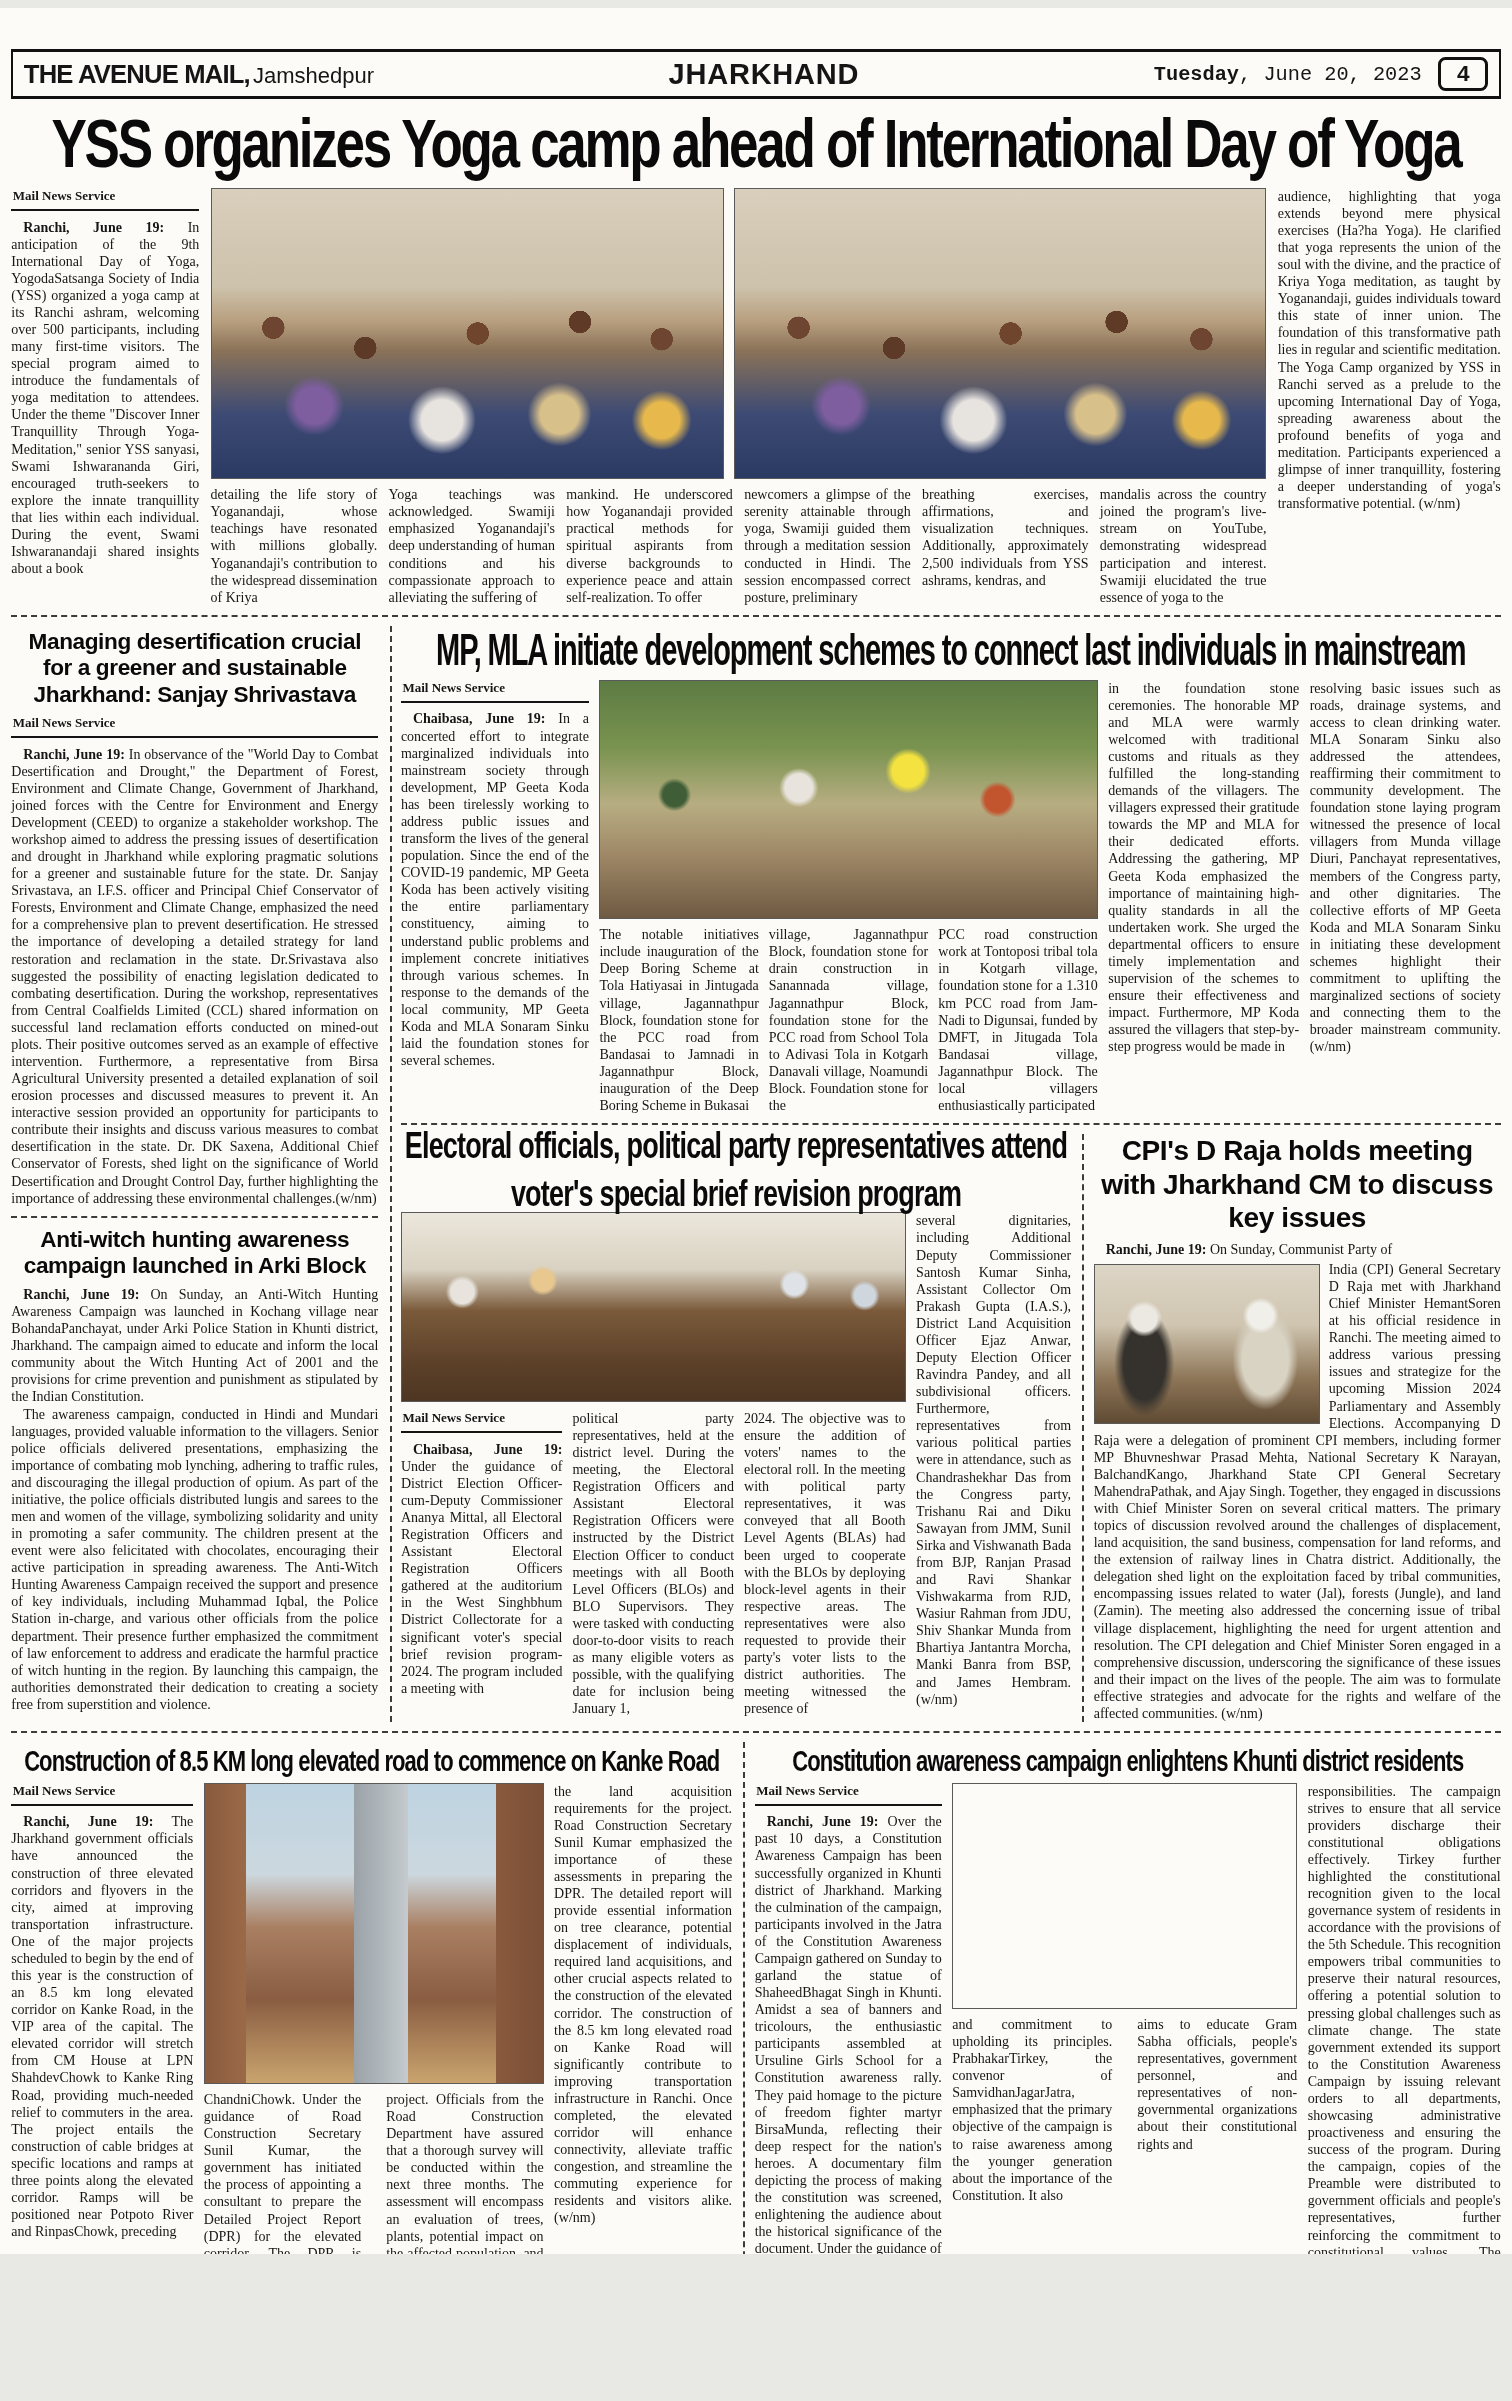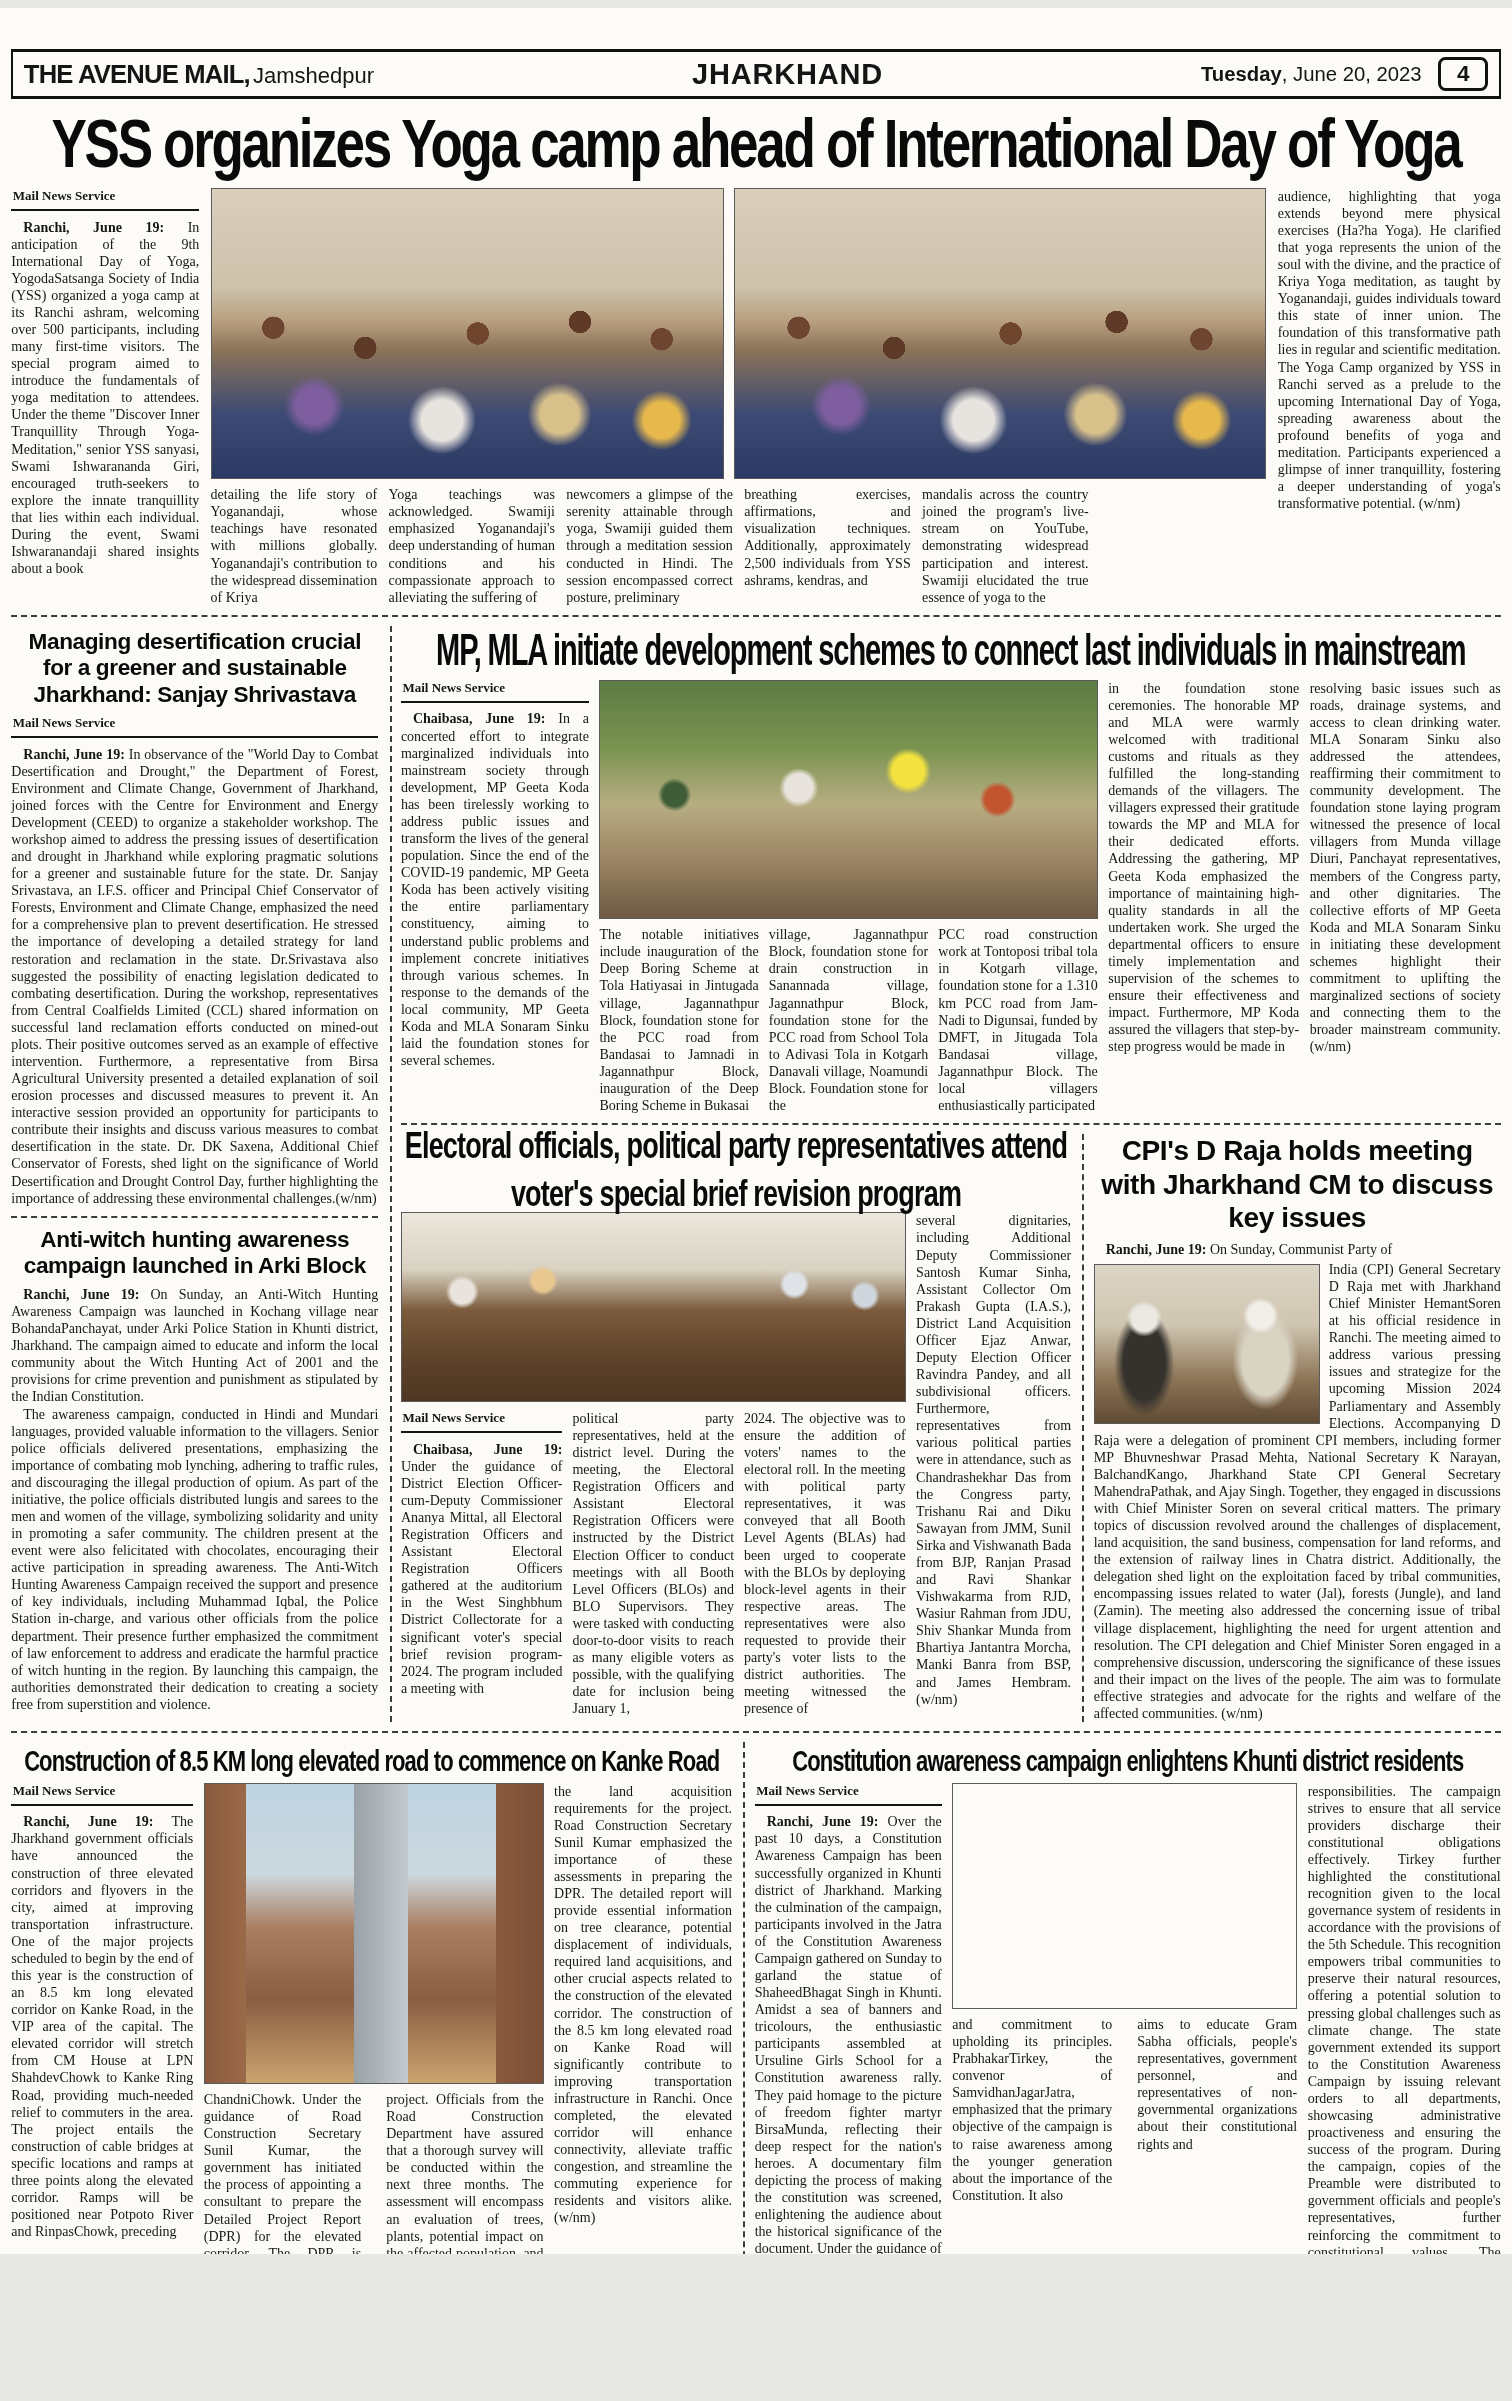--- a/index.html
+++ b/index.html
@@ -13,21 +13,21 @@
   .masthead{
     display:flex;align-items:center;justify-content:space-between;
     border:2.3px solid #111;border-top-width:3.8px;border-bottom-width:3px;
     padding:4.5px 10.5px;height:35px;box-sizing:content-box;
     font-family:"Liberation Sans", sans-serif;
   }
   .mast-paper{font-weight:bold;font-size:25.6px;letter-spacing:-0.8px;}
   .mast-city{font-size:22px;margin-left:3px;}
   .mast-center{font-weight:bold;font-size:29px;letter-spacing:0.8px;}
   .mast-right{display:flex;align-items:center;gap:16.6px;}
-  .mast-date{font-size:20.3px;}
+  .mast-date{font-size:20.3px;font-family:Liberation Mono, monospace;}
   .mast-date b{font-weight:bold;}
   .page-num{
     display:inline-block;border:3px solid #111;border-radius:7.5px;
     font-weight:bold;font-size:22.6px;min-width:32px;text-align:center;
     padding:0.8px 6px;
   }
   
   .hl{font-family:"Liberation Sans", sans-serif;font-weight:bold;color:#0a0a0a;text-align:center;margin:6px 0 7.5px;}
   .hl-giant{font-size:53px;letter-spacing:-2.3px;line-height:1.42;transform:scaleY(1.30);transform-origin:center;white-space:nowrap;}
   .hl-mp{font-size:29px;letter-spacing:-1.1px;line-height:1.60;transform:scaleY(1.50);white-space:nowrap;margin:1.5px 0 6px;}
@@ -149,20 +149,21 @@
         <p class="bt ind"><b class="dl">Ranchi, June 19:</b> <span>In anticipation of the 9th International Day of Yoga, YogodaSatsanga Society of India (YSS) organized a yoga camp at its Ranchi ashram, welcoming over 500 participants, including many first-time visitors. The special program aimed to introduce the fundamentals of yoga meditation to attendees. Under the theme "Discover Inner Tranquillity Through Yoga-Meditation," senior YSS sanyasi, Swami Ishwarananda Giri, encouraged truth-seekers to explore the innate tranquillity that lies within each individual. During the event, Swami Ishwaranandaji shared insights about a book</span></p>
       </div>
       <div>
         <div class="photo-row">
           <div class="photo ph-yoga1"></div>
           <div class="photo ph-yoga2"></div>
         </div>
         <div class="six">
           <p class="bt">detailing the life story of Yoganandaji, whose teachings have resonated with millions globally. Yoganandaji's contribution to the widespread dissemination of Kriya</p>
           <p class="bt">Yoga teachings was acknowledged. Swamiji emphasized Yoganandaji's deep understanding of human conditions and his compassionate approach to alleviating the suffering of</p>
+          <p class="bt">mankind. He underscored how Yoganandaji provided practical methods for spiritual aspirants from diverse backgrounds to experience peace and attain self-realization. To offer</p>
           <p class="bt">newcomers a glimpse of the serenity attainable through yoga, Swamiji guided them through a meditation session conducted in Hindi. The session encompassed correct posture, preliminary</p>
           <p class="bt">breathing exercises, affirmations, and visualization techniques. Additionally, approximately 2,500 individuals from YSS ashrams, kendras, and</p>
           <p class="bt">mandalis across the country joined the program's live-stream on YouTube, demonstrating widespread participation and interest. Swamiji elucidated the true essence of yoga to the</p>
         </div>
       </div>
       <p class="bt">audience, highlighting that yoga extends beyond mere physical exercises (Ha?ha Yoga). He clarified that yoga represents the union of the soul with the divine, and the practice of Kriya Yoga meditation, as taught by Yoganandaji, guides individuals toward this state of inner union. The foundation of this transformative path lies in regular and scientific meditation. The Yoga Camp organized by YSS in Ranchi served as a prelude to the upcoming International Day of Yoga, spreading awareness about the profound benefits of yoga and meditation. Participants experienced a glimpse of inner tranquillity, fostering a deeper understanding of yoga's transformative potential. (w/nm)</p>
     </div>
   </section>
 
   <div class="hdash"></div>

